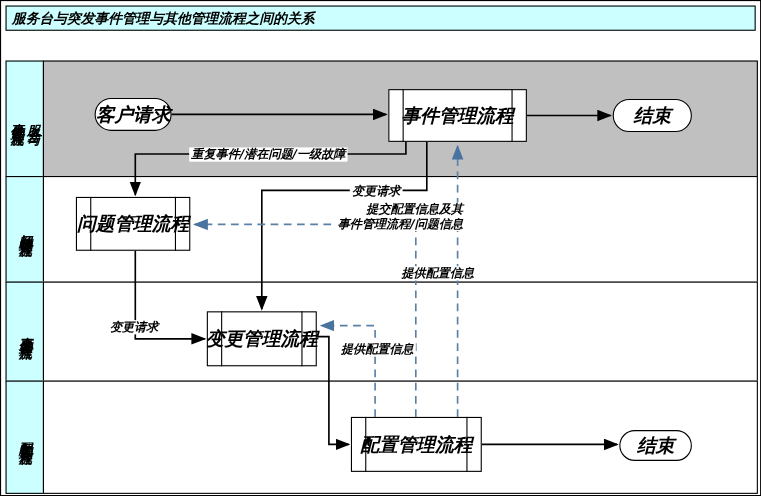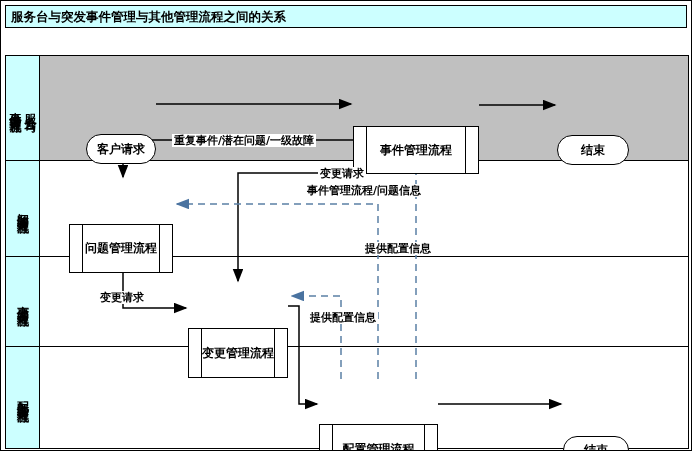--- a/index.html
+++ b/index.html
@@ -1,19 +1,19 @@
 <!DOCTYPE html>
 <html><head>
 <meta charset="utf-8">
 <style>
   html,body{margin:0;padding:0;background:#fff;}
   #stage{
     position:relative;width:692px;height:451px;background:#ffffff;
     border:1px solid #000;box-sizing:border-box;overflow:hidden;
-    font-family:"DejaVu Sans",sans-serif;color:#000;
+    font-family:"DejaVu Sans",sans-serif;color:#000;font-style:italic;
   }
   
   .titlebar{
     position:absolute;left:4px;top:4px;width:682px;height:23px;
     background:#ccffff;border:1px solid #000;box-sizing:border-box;
     font-size:12.5px;font-weight:bold;line-height:21px;padding-left:5px;
     white-space:nowrap;
   }
   
   .cell{position:absolute;border:1px solid #000;box-sizing:border-box;}
@@ -23,21 +23,21 @@
   }
   .vtext{writing-mode:vertical-rl;text-orientation:upright;letter-spacing:2px;line-height:15px;}
   .lane-body{background:#ffffff;}
   .lane-body.gray{background:#c0c0c0;}
   
   #wires{position:absolute;left:0;top:0;z-index:2;}
   
   .node{
     position:absolute;z-index:3;background:#fff;border:1.5px solid #000;
     box-sizing:border-box;display:flex;align-items:center;justify-content:center;
-    font-size:12px;font-weight:bold;white-space:nowrap;margin-top:45px;
+    font-size:17px;font-weight:bold;white-space:nowrap;
   }
   .terminator{border-radius:16px;}
   .pproc .bar{position:absolute;top:-1px;bottom:-1px;width:0;border-left:1.5px solid #000;}
   .pproc .bar.l{left:12px;}
   .pproc .bar.r{right:12px;}
   
   .elabel{
     position:absolute;z-index:4;transform:translateX(-50%);
     background:#fff;white-space:nowrap;font-size:11px;font-weight:bold;
     line-height:13px;padding:0 2px;text-align:right;
@@ -127,16 +127,17 @@
   <div class="node terminator" style="left:562px;top:390px;width:66px;height:28px;">
     <span>结束</span>
   </div>
 
   <div class="elabel" style="left:243px;top:133px;">重复事件/潜在问题/一级故障</div>
   <div class="elabel" style="left:341px;top:166px;">变更请求</div>
   <div class="elabel" style="left:121px;top:290px;">变更请求</div>
   <div class="elabel" style="left:342px;top:310px;">提供配置信息</div>
   <div class="elabel" style="left:397px;top:241px;">提供配置信息</div>
   <div class="elabel" style="left:363px;top:183px;">
+    <div>提交配置信息及其</div>
     <div>事件管理流程/问题信息</div>
   </div>
 
 </div>
 
 </body></html>

